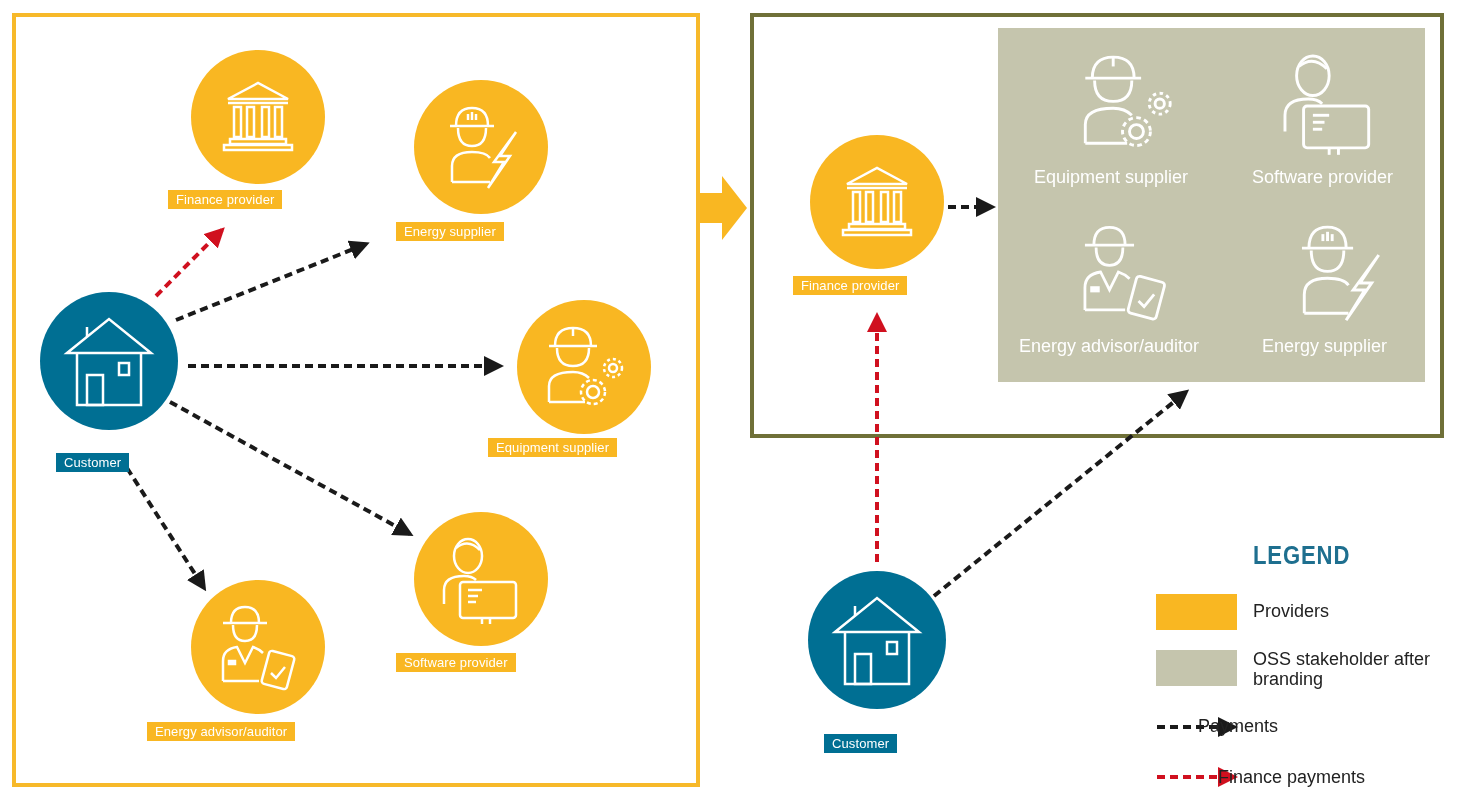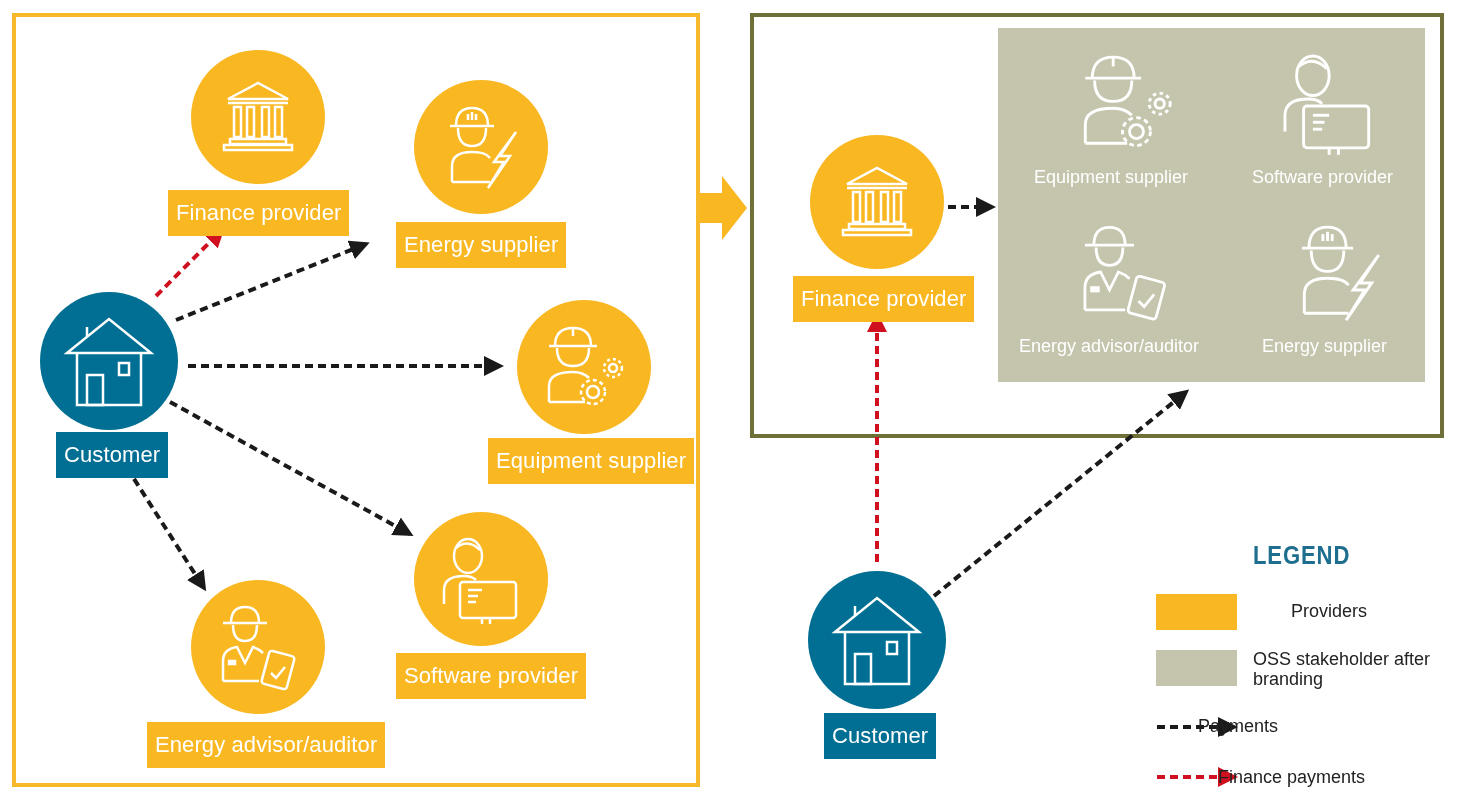--- a/index.html
+++ b/index.html
@@ -4,23 +4,23 @@
 <style>
   html,body{margin:0;padding:0;background:#fff;}
   body{width:1457px;height:806px;position:relative;overflow:hidden;font-family:"Liberation Sans",sans-serif;}
   .abs{position:absolute;}
   .frame-left{left:12px;top:13px;width:688px;height:774px;border:4px solid #f7b92a;box-sizing:border-box;}
   .frame-right{left:750px;top:13px;width:694px;height:425px;border:4px solid #6f7038;box-sizing:border-box;}
   .oss-box{left:998px;top:28px;width:427px;height:354px;background:#c5c5ad;}
   .circle{position:absolute;border-radius:50%;display:flex;align-items:center;justify-content:center;}
   .yellow{background:#f9b722;}
   .blue{background:#006f93;}
-  .label{position:absolute;color:#fff;font-size:22px;padding:10px 8px;white-space:nowrap;font-family:"Liberation Sans Narrow","Liberation Sans",sans-serif;letter-spacing:0.1px;}
+  .label{position:absolute;color:#fff;font-size:13px;padding:2px 8px;white-space:nowrap;font-family:"Liberation Sans Narrow","Liberation Sans",sans-serif;letter-spacing:0.1px;}
   .label.y{background:#f9b722;}
-  .label.b{background:#006f93;}
+  .label.b{background:#006f93;margin-top:21px;}
   .oss-label{position:absolute;color:#fff;font-size:18px;white-space:nowrap;text-align:center;}
   .legend-title{left:1253px;top:540px;font-size:26px;font-weight:bold;color:#1e6f8f;letter-spacing:1px;transform:scaleX(0.85);transform-origin:left;}
   .legend-swatch{position:absolute;width:81px;height:36px;}
   .legend-text{position:absolute;font-size:18px;color:#222;line-height:20px;}
   svg.overlay{position:absolute;left:0;top:0;}
 </style>
 </head>
 <body>
 
 <div class="abs frame-left"></div>
@@ -218,17 +218,17 @@
       <path d="M26,14 L26,24"></path>
     <path d="M16,40 L16,92 L80,92 L80,40"></path>
     <rect x="26" y="62" width="16" height="30"></rect>
     <rect x="58" y="50" width="10" height="12"></rect>
   </svg>
 </div>
 <div class="label b" style="left:824px;top:713px;">Customer</div>
 
 <div class="abs legend-title">LEGEND</div>
 <div class="legend-swatch" style="left:1156px;top:594px;background:#f9b722;"></div>
-<div class="legend-text" style="left:1291px;top:601px;">Providers</div>
+<div class="legend-text" style="left:1253px;top:601px;">Providers</div>
 <div class="legend-swatch" style="left:1156px;top:650px;background:#c5c5ad;"></div>
 <div class="legend-text" style="left:1253px;top:649px;width:180px;">OSS stakeholder after branding</div>
 <div class="legend-text" style="left:1198px;top:716px;">Payments</div>
 <div class="legend-text" style="left:1218px;top:767px;">Finance payments</div>
 
 </body></html>

